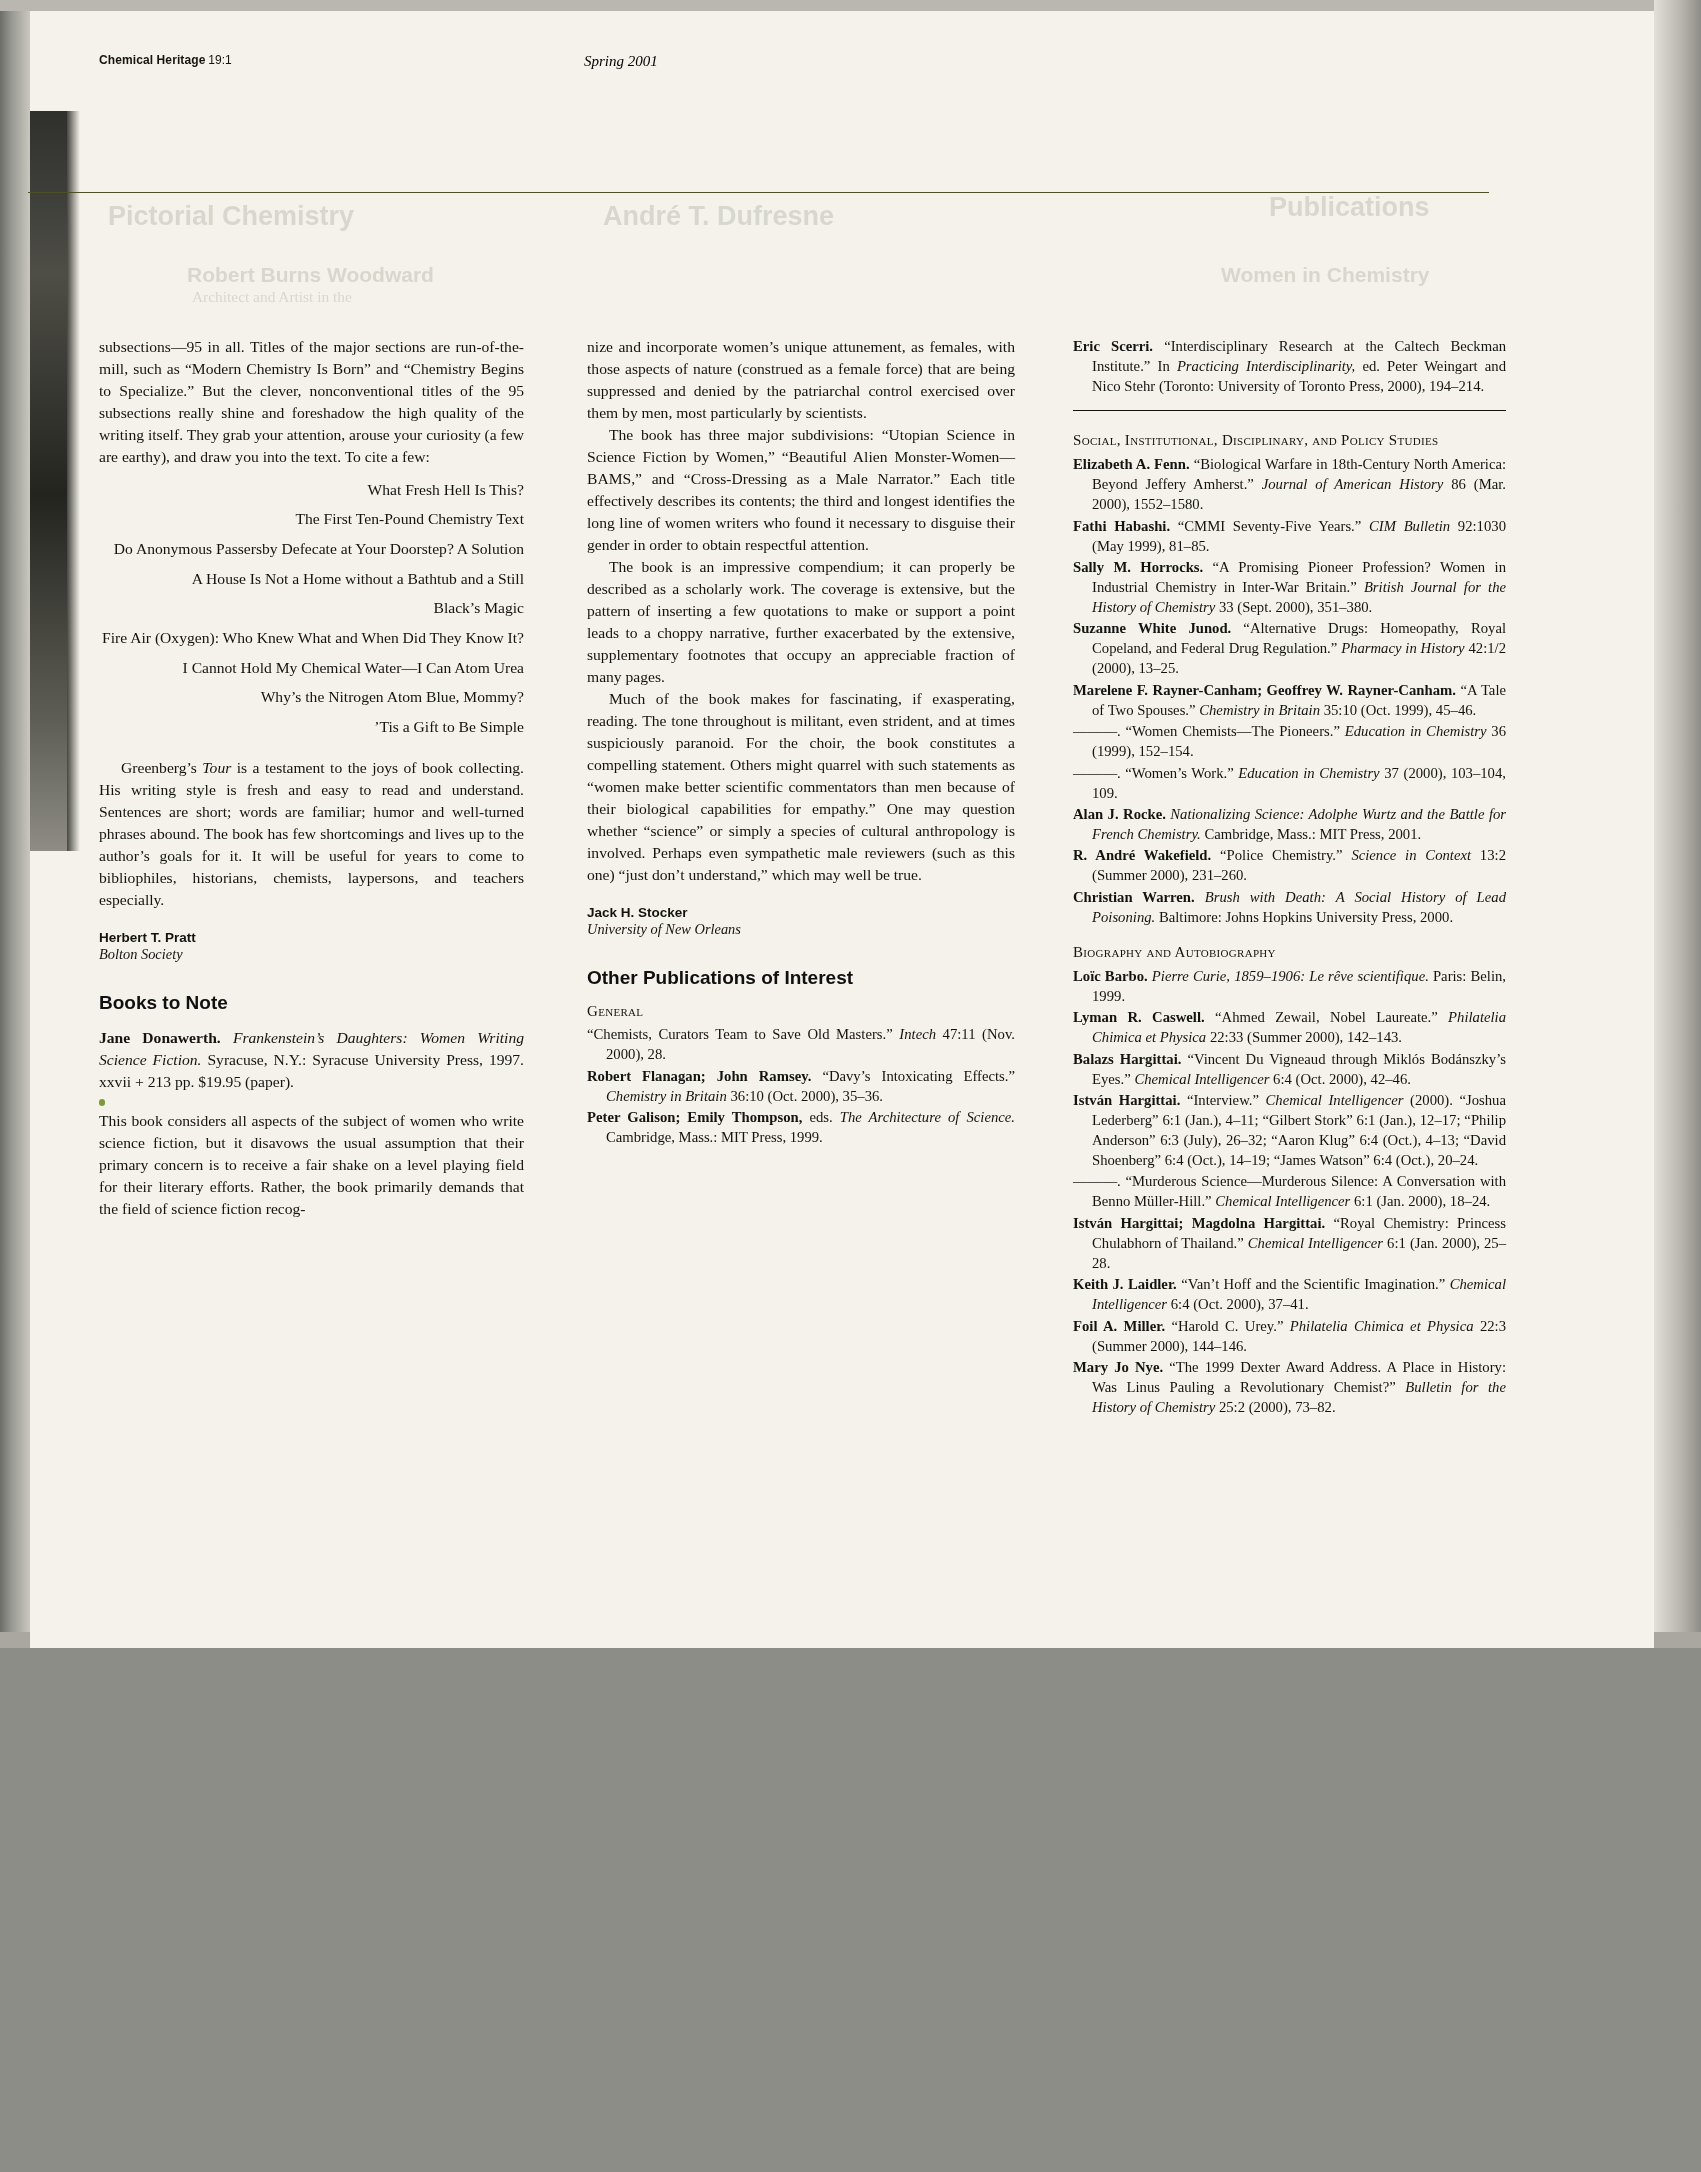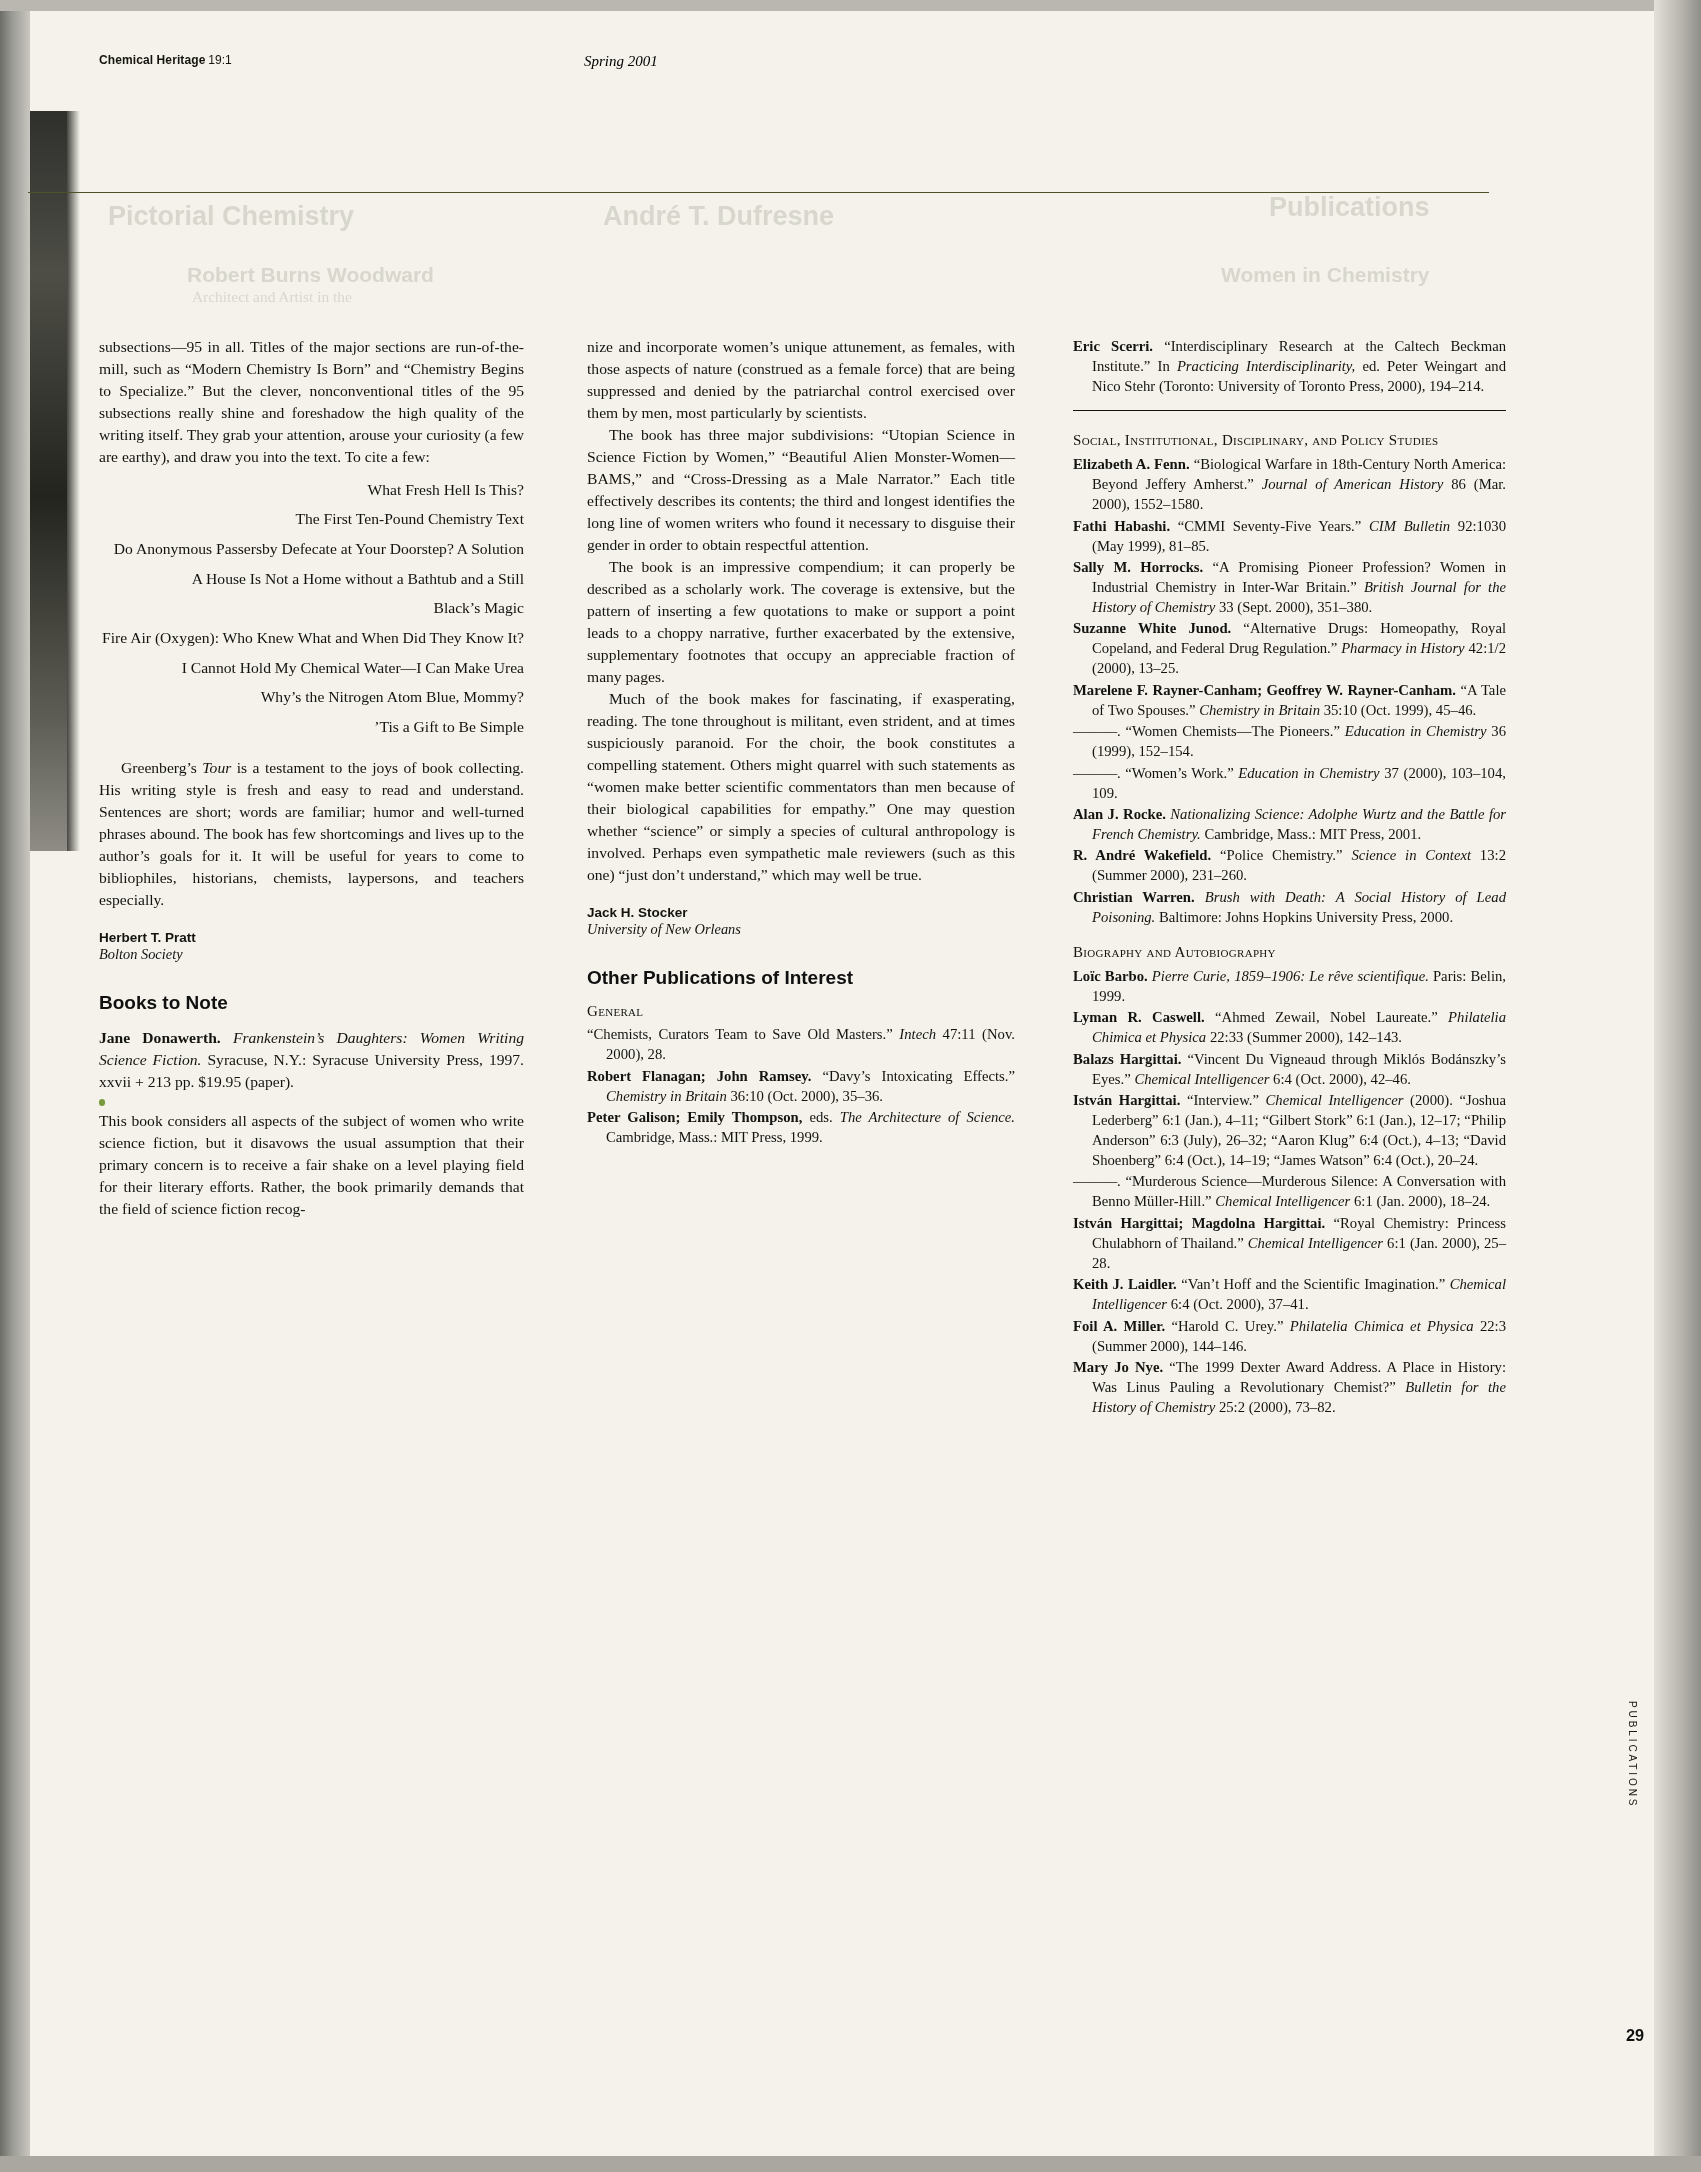--- a/index.html
+++ b/index.html
@@ -10,21 +10,21 @@
   body {
     width: 1701px;
     height: 2172px;
     font-family: "Liberation Serif", serif;
     -webkit-font-smoothing: antialiased;
   }
   .page {
     position: absolute;
     left: 0; top: 0;
     width: 1701px;
-    height: 2172px;
+    height: 1648px;
     background: #f3f1ea;
     overflow: hidden;
   }
   
   .scan-edge-left {
     position: absolute;
     left: 0; top: 0;
     width: 30px; height: 2172px;
     background: linear-gradient(90deg,#6d6d68 0%, #9a9a94 40%, #c9c7c0 100%);
   }
@@ -244,21 +244,21 @@
   <div class="col col1">
     <div class="body-text">subsections—95 in all. Titles of the major sections are run-of-the-mill, such as “Modern Chemistry Is Born” and “Chemistry Begins to Specialize.” But the clever, nonconventional titles of the 95 subsections really shine and foreshadow the high quality of the writing itself. They grab your attention, arouse your curiosity (a few are earthy), and draw you into the text. To cite a few:</div>
 
     <div class="list-block">
       <div class="listline">What Fresh Hell Is This?</div>
       <div class="listline">The First Ten-Pound Chemistry Text</div>
       <div class="listline">Do Anonymous Passersby Defecate at Your Doorstep? A Solution</div>
       <div class="listline">A House Is Not a Home without a Bathtub and a Still</div>
       <div class="listline">Black’s Magic</div>
       <div class="listline">Fire Air (Oxygen): Who Knew What and When Did They Know It?</div>
-      <div class="listline">I Cannot Hold My Chemical Water—I Can Make Urea</div>
+      <div class="listline">I Cannot Hold My Chemical Water—I Can Atom Urea</div>
       <div class="listline">Why’s the Nitrogen Atom Blue, Mommy?</div>
       <div class="listline">’Tis a Gift to Be Simple</div>
     </div>
 
     <div class="gap"></div>
     <div class="body-text">
       <p class="ind">Greenberg’s <i>Tour</i> is a testament to the joys of book collecting. His writing style is fresh and easy to read and understand. Sentences are short; words are familiar; humor and well-turned phrases abound. The book has few shortcomings and lives up to the author’s goals for it. It will be useful for years to come to bibliophiles, historians, chemists, laypersons, and teachers especially.</p>
     </div>
 
     <div class="byline-name">Herbert T. Pratt</div>

